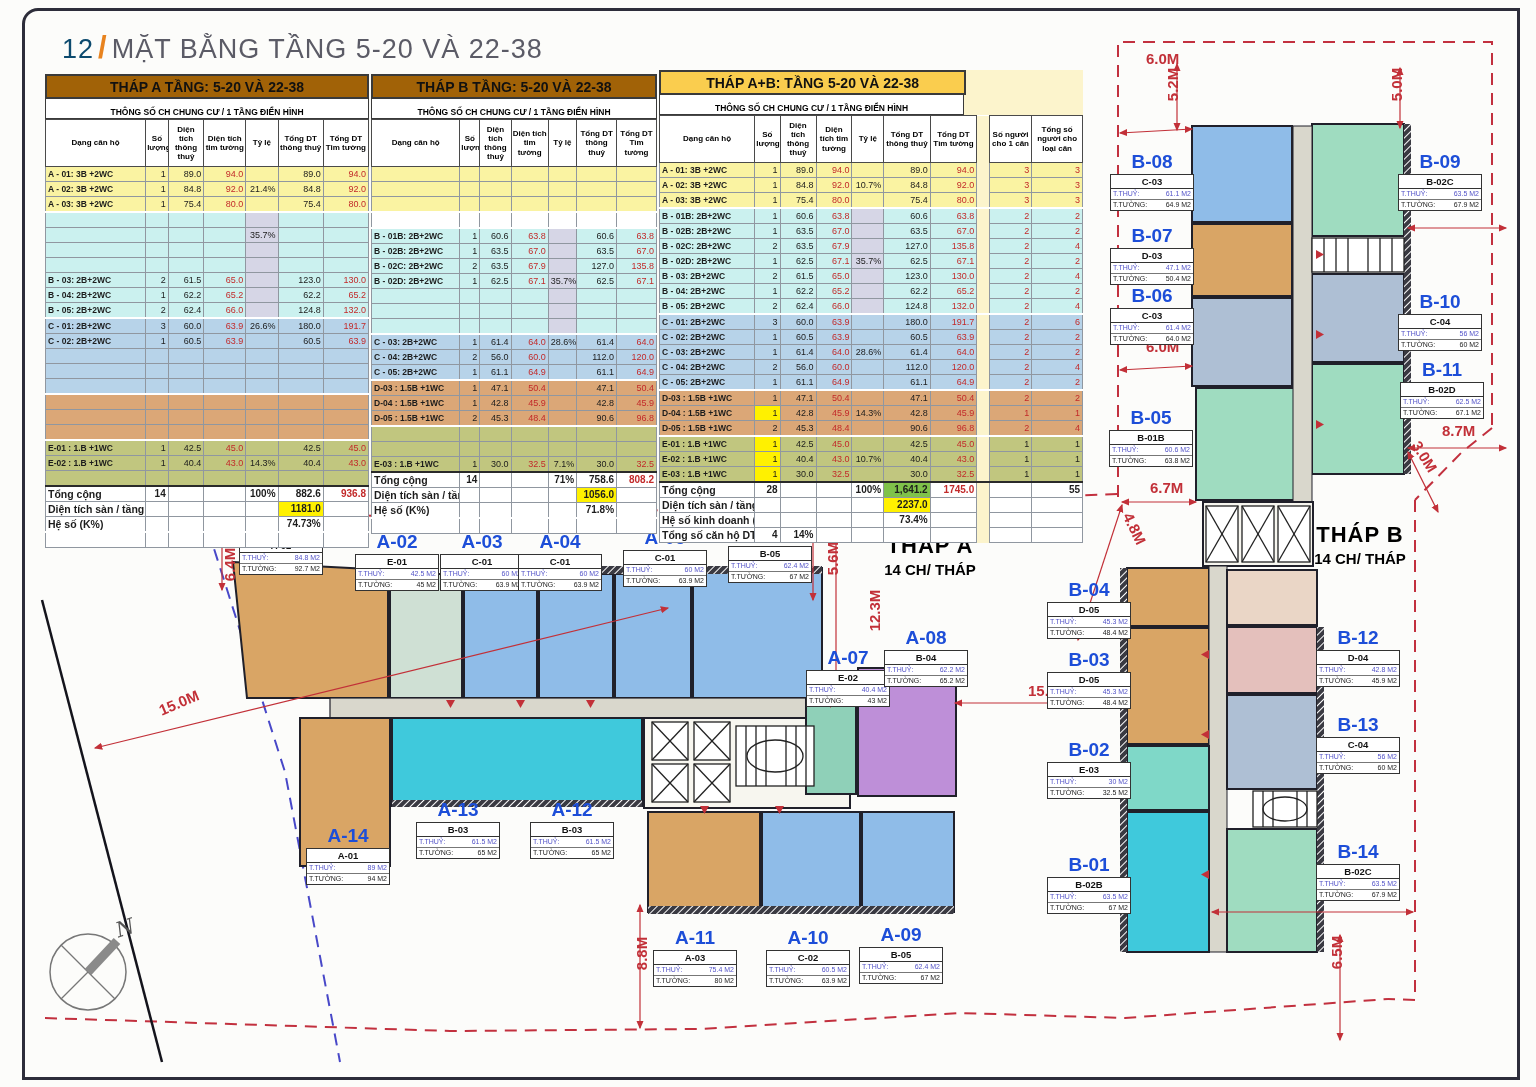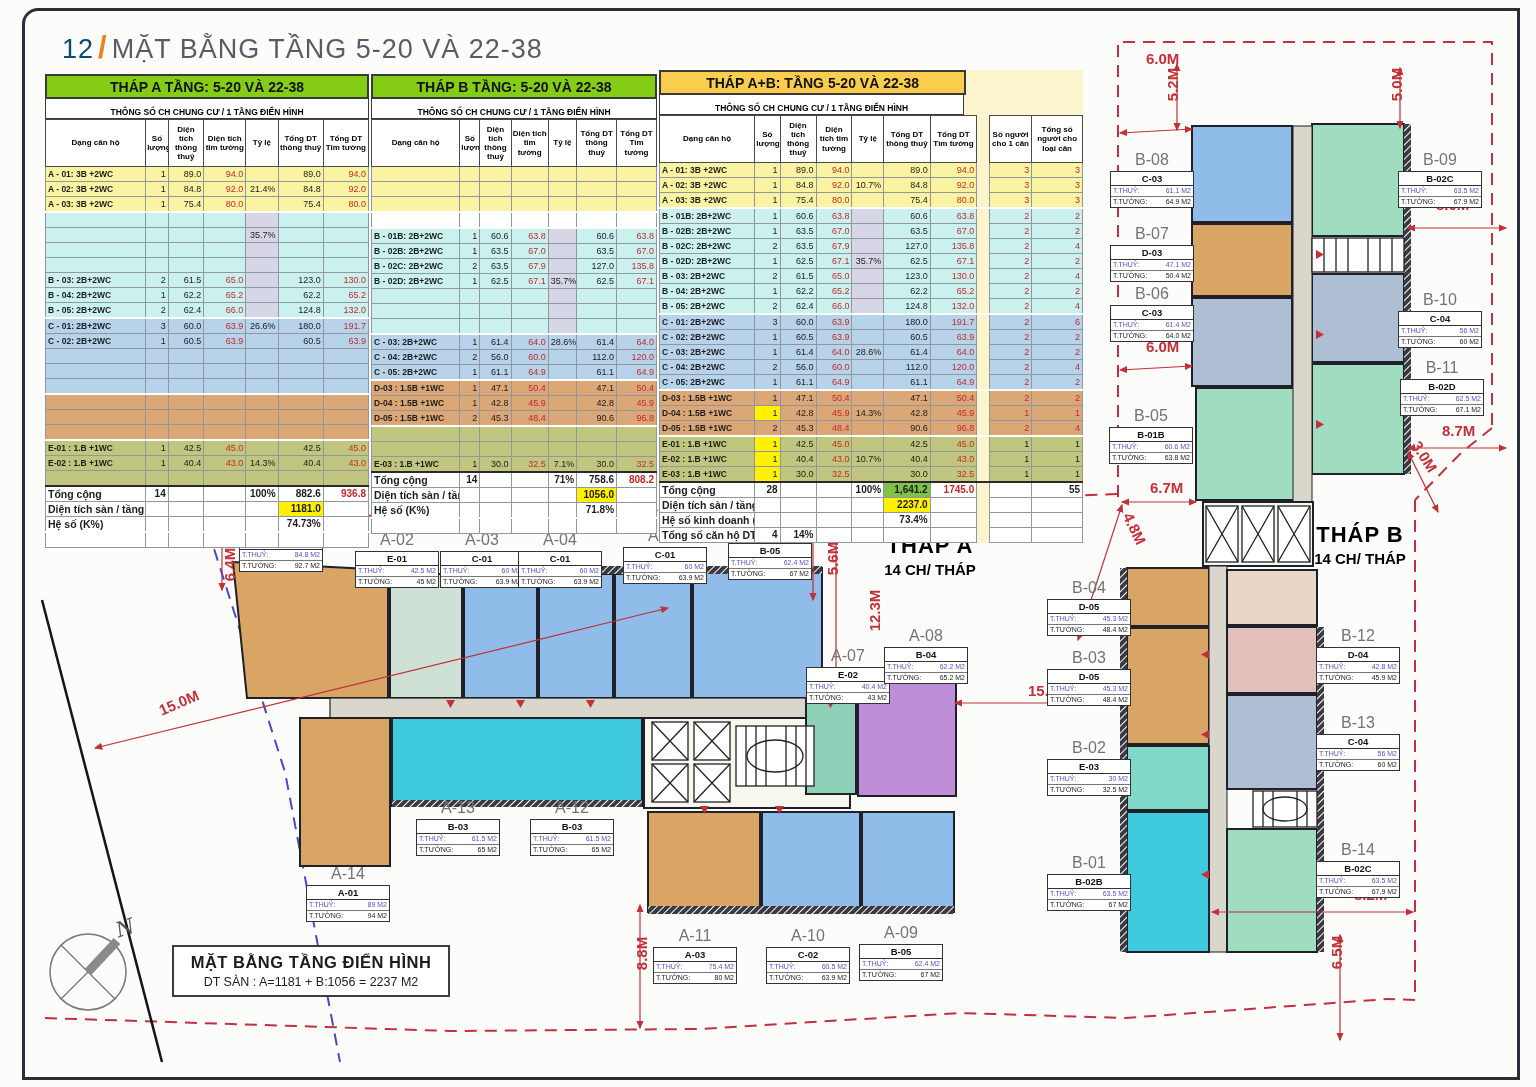--- a/index.html
+++ b/index.html
@@ -21,30 +21,30 @@
   td.red{color:#C22A2A}
   td.lav{background:#D6D6E6}
   td.hl-y{background:#FFF100}
   td.hl-g{background:#7FC24A}
   td.tot{font-weight:bold;font-size:10px}
   td.tot.lab{font-size:10.5px}
   tr.tstart td{border-top:2px solid #2a2a2a}
   tr.gstart td{border-top:2.5px solid #fff}
   td.sp,th.sp{border:none;background:#FCF4CC}
   .tbl-titlebar,.tbl-subbar{display:flex}
-  .tbl-title{flex:1;text-align:center;font-weight:bold;font-size:14px;color:#111;background:#84cc16;border:2px solid #3a3a3a;padding:3px 0 2px}
+  .tbl-title{flex:1;text-align:center;font-weight:bold;font-size:14px;color:#111;background:#a16207;border:2px solid #3a3a3a;padding:3px 0 2px}
   .tbl.ab .tbl-title{background:#FACD4E;flex:0 0 71.5%}
   .title-side,.sub-side{flex:1;background:#FCF4CC}
   .tbl-sub{flex:1;text-align:center;font-weight:bold;font-size:8.5px;background:#fff;border:1px solid #3a3a3a;border-top:none;padding:8px 0 1px}
   .tbl.ab .tbl-sub{flex:0 0 71.5%}
 
   
   .plan-svg{position:absolute;left:0;top:0;z-index:1}
   .callout{position:absolute;width:84px;text-align:center;z-index:5}
-  .co-id{color:#737373;font-weight:normal;font-size:16px;line-height:1.05}
+  .co-id{color:#1d4ed8;font-weight:bold;font-size:19px;line-height:1.05}
   .co-box{background:#fff;border:1.5px solid #333;margin-top:2px}
   .co-type{font-size:9.5px;font-weight:bold;color:#111;border-bottom:1.5px solid #333;padding:1px 0}
   .co-r1,.co-r2{display:flex;justify-content:space-between;font-size:7px;padding:1.5px 2px}
   .co-r1{color:#5353C8;border-bottom:1px solid #777}
   .co-r2{color:#222}
   .dim{position:absolute;color:#C23038;font-weight:bold;font-size:15px;z-index:4;white-space:nowrap}
   .tower-title{position:absolute;z-index:3;width:160px;text-align:center;color:#000000;font-weight:bold}
   .tt-name{font-size:22px;letter-spacing:1px}
   .tt-sub{font-size:15px;margin-top:2px}
   .legend{position:absolute;left:172px;top:945px;width:258px;border:2px solid #3d3d3d;background:#fff;z-index:5;padding:6px 8px;text-align:center}
@@ -221,24 +221,20 @@
 
   <div class="tower-title" style="left:850px;top:533px">
     <div class="tt-name">THÁP A</div>
     <div class="tt-sub">14 CH/ THÁP</div>
   </div>
   <div class="tower-title" style="left:1280px;top:522px">
     <div class="tt-name">THÁP B</div>
     <div class="tt-sub">14 CH/ THÁP</div>
   </div>
 
-  <div class="legend">
-    <div class="lg-title">MẶT BẰNG TẦNG ĐIỂN HÌNH</div>
-    <div class="lg-area">DT SÀN : A=1181 + B:1056 =  2237 M2</div>
-  </div>
   <div class="compass-n">N</div>
 
 <div class="tbl" style="left: 45px; top: 74px; width: 324px;">
       <div class="tbl-titlebar">
         <div class="tbl-title">THÁP A TẦNG: 5-20 VÀ 22-38</div>
       </div>
       <div class="tbl-subbar">
         <div class="tbl-sub">THÔNG SỐ CH CHUNG CƯ / 1 TẦNG ĐIỂN HÌNH</div>
       </div>
       <table>
@@ -1254,21 +1250,21 @@
         <div class="co-r1">
           <span>T.THUỶ:</span>
           <span>61.5 M2</span>
         </div>
         <div class="co-r2">
           <span>T.TƯỜNG:</span>
           <span>65 M2</span>
         </div>
       </div>
     </div>
-    <div class="callout" style="left: 306px; top: 866px;">
+    <div class="callout" style="left: 306px; top: 826px;">
       <div class="co-id">A-14</div>
       <div class="co-box">
         <div class="co-type">A-01</div>
         <div class="co-r1">
           <span>T.THUỶ:</span>
           <span>89 M2</span>
         </div>
         <div class="co-r2">
           <span>T.TƯỜNG:</span>
           <span>94 M2</span>

